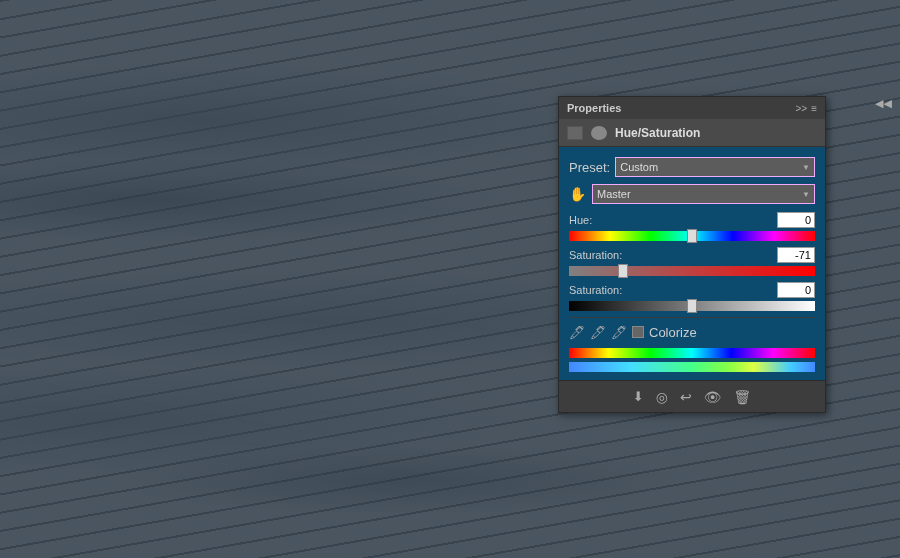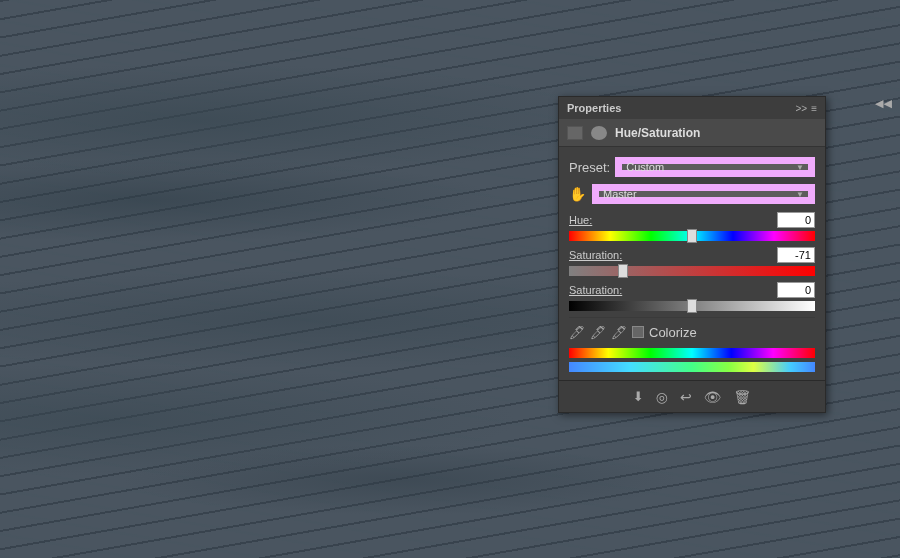--- a/index.html
+++ b/index.html
@@ -39,21 +39,21 @@
         radial-gradient(ellipse 600px 80px at 100px 420px, rgba(55,70,80,0.5) 0%, transparent 70%),
         radial-gradient(ellipse 400px 50px at 400px 480px, rgba(45,58,68,0.4) 0%, transparent 70%);
     }
 
     
     .panel {
       position: absolute;
       top: 96px;
       left: 558px;
       width: 268px;
-      background: #404040;
+      background: #0c4a6e;
       border: 1px solid #2a2a2a;
       box-shadow: 2px 2px 8px rgba(0,0,0,0.5);
     }
 
     
     .panel-header {
       background: #3d3d3d;
       padding: 5px 8px;
       display: flex;
       align-items: center;
@@ -119,21 +119,21 @@
       gap: 5px;
     }
     .preset-label {
       color: #ccc;
       font-size: 13px;
       min-width: 40px;
     }
     .select-box {
       flex: 1;
       background: #5c5c5c;
-      border: 7px solid #f0abfc;
+      border: 1px solid #f0abfc;
       color: #ddd;
       font-size: 11px;
       padding: 2px 4px;
       height: 20px;
       display: flex;
       align-items: center;
       justify-content: space-between;
       cursor: pointer;
     }
     .select-box-arrow {
@@ -164,21 +164,20 @@
     }
     .slider-label-row {
       display: flex;
       align-items: center;
       justify-content: space-between;
       margin-bottom: 3px;
     }
     .slider-label {
       color: #ccc;
       font-size: 11px;
-      text-decoration: underline;
     }
     .slider-value-box {
       background: #fff;
       color: #000;
       font-size: 11px;
       width: 38px;
       height: 16px;
       text-align: right;
       padding: 0 3px;
       border: 1px solid #999;

